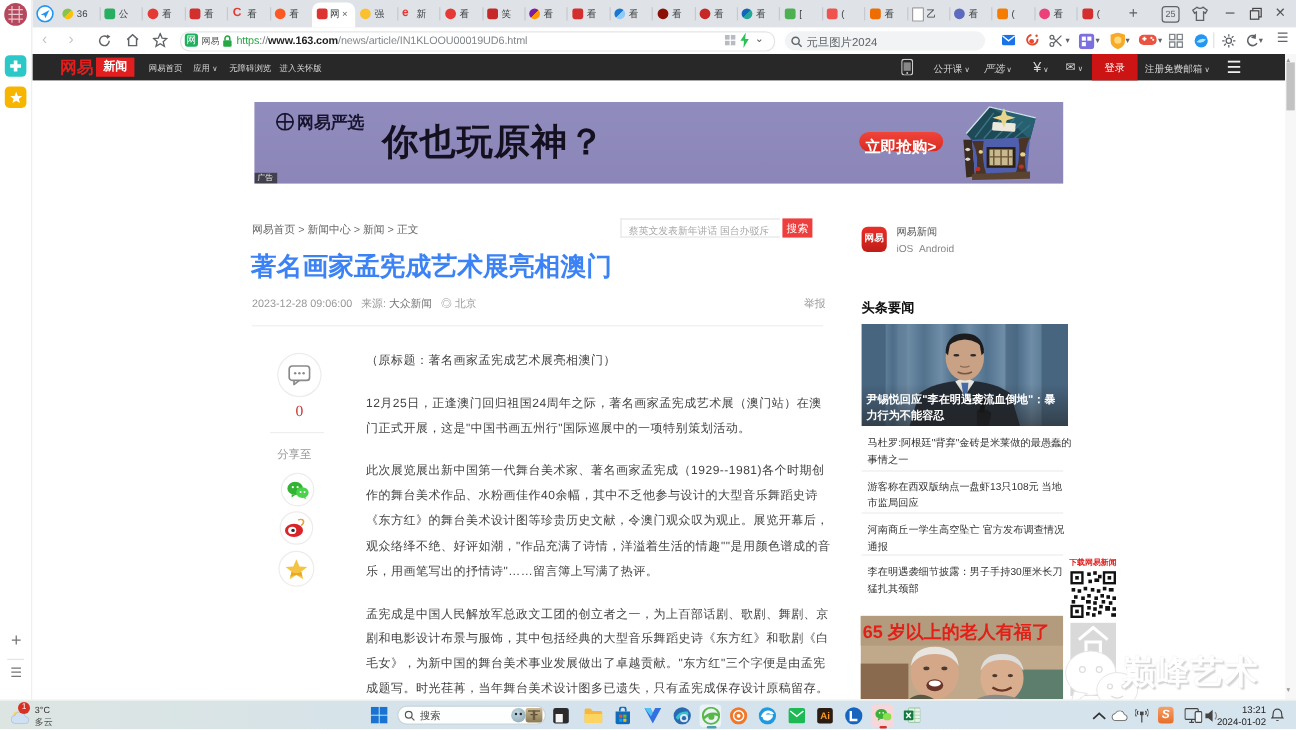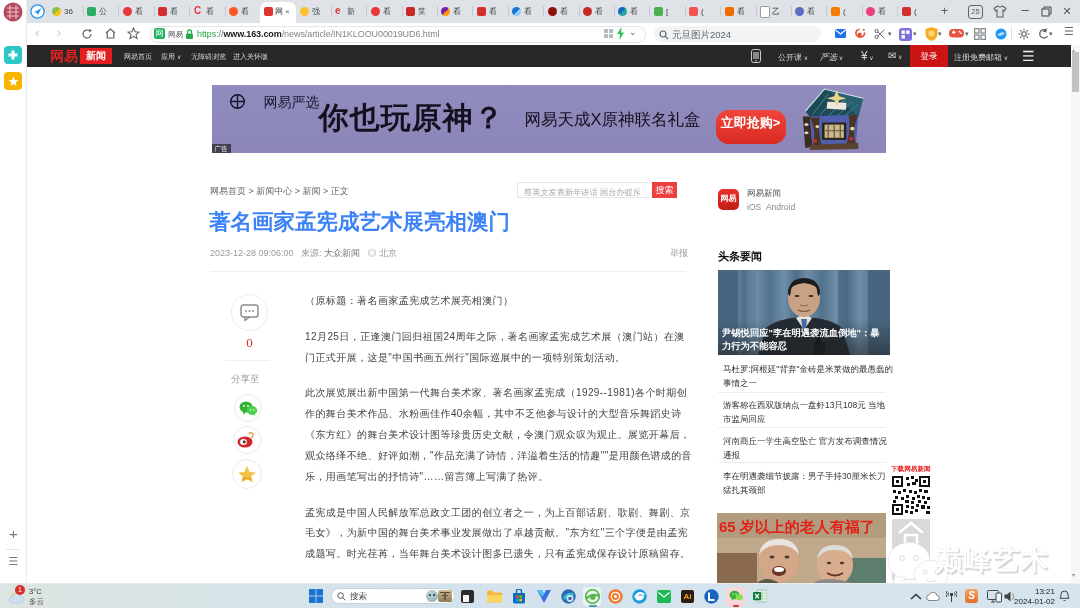--- a/index.html
+++ b/index.html
@@ -247,24 +247,23 @@
 <div class="ab" style="left:883px;top:0;width:38px;height:22px;background:#cc1414;color:#fff;font-size:8.5px;text-align:center;line-height:22px;">登录</div>
 <div class="ab" style="left:927px;top:7px;font-size:8px;color:#d6d6d6;">注册免费邮箱<span style="font-size:6px;"> ∨</span></div>
 <div class="ab" style="left:995px;top:3px;font-size:14px;color:#eee;">☰</div>
 </div>
 
 <div class="ab" style="left:184.6px;top:40px;width:674px;height:68px;background:linear-gradient(180deg,#918cbe,#8c86b8);overflow:hidden;">
 <svg class="ab" style="left:18px;top:9px" width="15" height="15" viewBox="0 0 15 15">
           <circle cx="7.5" cy="7.5" r="6.8" fill="none" stroke="#17142e" stroke-width="1.4"></circle>
           <path d="M7.5 0.7 V14.3 M0.7 7.5 H14.3" stroke="#17142e" stroke-width="1.4"></path>
         </svg>
-<div class="ab" style="left:36px;top:9px;font-size:14px;font-weight:normal;color:#17142e;margin-left:16px;">网易严选</div>
+<div class="ab" style="left:36px;top:9px;font-size:14px;font-weight:bold;color:#17142e;">网易严选</div>
 <div class="ab" style="left:107px;top:13px;font-size:30px;font-weight:900;color:#14101f;letter-spacing:1px;">你也玩原神？</div>
-<div class="ab" style="left:313px;top:24px;font-size:16.5px;font-weight:500;color:#14101f;">网易天成X原神联名礼盒</div>
-<div class="ab" style="left:504px;top:25px;width:70px;height:34px;background:linear-gradient(180deg,#f0453a,#d92a22);border-radius:12.5px;color:#fff;font-size:13px;font-weight:bold;text-align:center;line-height:25px;">立即抢购&gt;</div>
+<div class="ab" style="left:504px;top:25px;width:70px;height:16px;background:linear-gradient(180deg,#f0453a,#d92a22);border-radius:12.5px;color:#fff;font-size:13px;font-weight:bold;text-align:center;line-height:25px;">立即抢购&gt;</div>
 <div class="ab" style="left:586px;top:2px;width:70px;height:64px;">
 <svg width="70" height="64" viewBox="8 1 58 63" preserveAspectRatio="none">
 <path d="M14 25 L30 3 L62 12 L58 30 L20 33 Z" fill="#1d4a56"></path>
 <path d="M30 3 L62 12 L58 30 L40 10 Z" fill="#276070"></path>
 <g stroke="#3a7585" stroke-width="1">
               <path d="M20 28 L33 8 M26 29 L40 10 M33 30 L47 13 M40 30 L53 15 M47 29 L58 18"></path>
             </g>
 <path d="M14 25 L30 3 L62 12" fill="none" stroke="#cfe3e8" stroke-width="1"></path>
 <path d="M12 30 L18 30 L20 60 L14 61 Z" fill="#3a2c20"></path>
 <path d="M18 30 L58 28 L56 58 L20 60 Z" fill="#4f5fae"></path>
@@ -340,20 +339,21 @@
 <div id="art" class="ab" style="left:278px;top:246px;width:390px;font-size:10px;letter-spacing:0.42px;color:#434343;">
 <div class="pl">（原标题：著名画家孟宪成艺术展亮相澳门）</div>
 <div class="pl pg">12月25日，正逢澳门回归祖国24周年之际，著名画家孟宪成艺术展（澳门站）在澳</div>
 <div class="pl">门正式开展，这是"中国书画五州行"国际巡展中的一项特别策划活动。</div>
 <div class="pl pg">此次展览展出新中国第一代舞台美术家、著名画家孟宪成（1929--1981)各个时期创</div>
 <div class="pl">作的舞台美术作品、水粉画佳作40余幅，其中不乏他参与设计的大型音乐舞蹈史诗</div>
 <div class="pl">《东方红》的舞台美术设计图等珍贵历史文献，令澳门观众叹为观止。展览开幕后，</div>
 <div class="pl">观众络绎不绝、好评如潮，"作品充满了诗情，洋溢着生活的情趣""是用颜色谱成的音</div>
 <div class="pl">乐，用画笔写出的抒情诗"……留言簿上写满了热评。</div>
 <div class="pl pg">孟宪成是中国人民解放军总政文工团的创立者之一，为上百部话剧、歌剧、舞剧、京</div>
+<div class="pl">剧和电影设计布景与服饰，其中包括经典的大型音乐舞蹈史诗《东方红》和歌剧《白</div>
 <div class="pl">毛女》，为新中国的舞台美术事业发展做出了卓越贡献。"东方红"三个字便是由孟宪</div>
 <div class="pl">成题写。时光荏苒，当年舞台美术设计图多已遗失，只有孟宪成保存设计原稿留存。</div>
 </div>
 
 <div id="side">
 <div class="ab" style="left:691px;top:144px;width:21px;height:21px;background:linear-gradient(180deg,#e8302a,#c01d18);border-radius:5px;"></div>
 <div class="ab" style="left:691px;top:148px;width:21px;text-align:center;color:#fff;font-size:8px;font-weight:bold;">网易</div>
 <div class="ab" style="left:720px;top:143px;font-size:8.5px;color:#555;">网易新闻</div>
 <div class="ab" style="left:720px;top:157px;font-size:8.5px;color:#888;">iOS&nbsp;&nbsp;Android</div>
 <div class="ab" style="left:691px;top:204px;font-size:11px;font-weight:bold;color:#111;">头条要闻</div>

